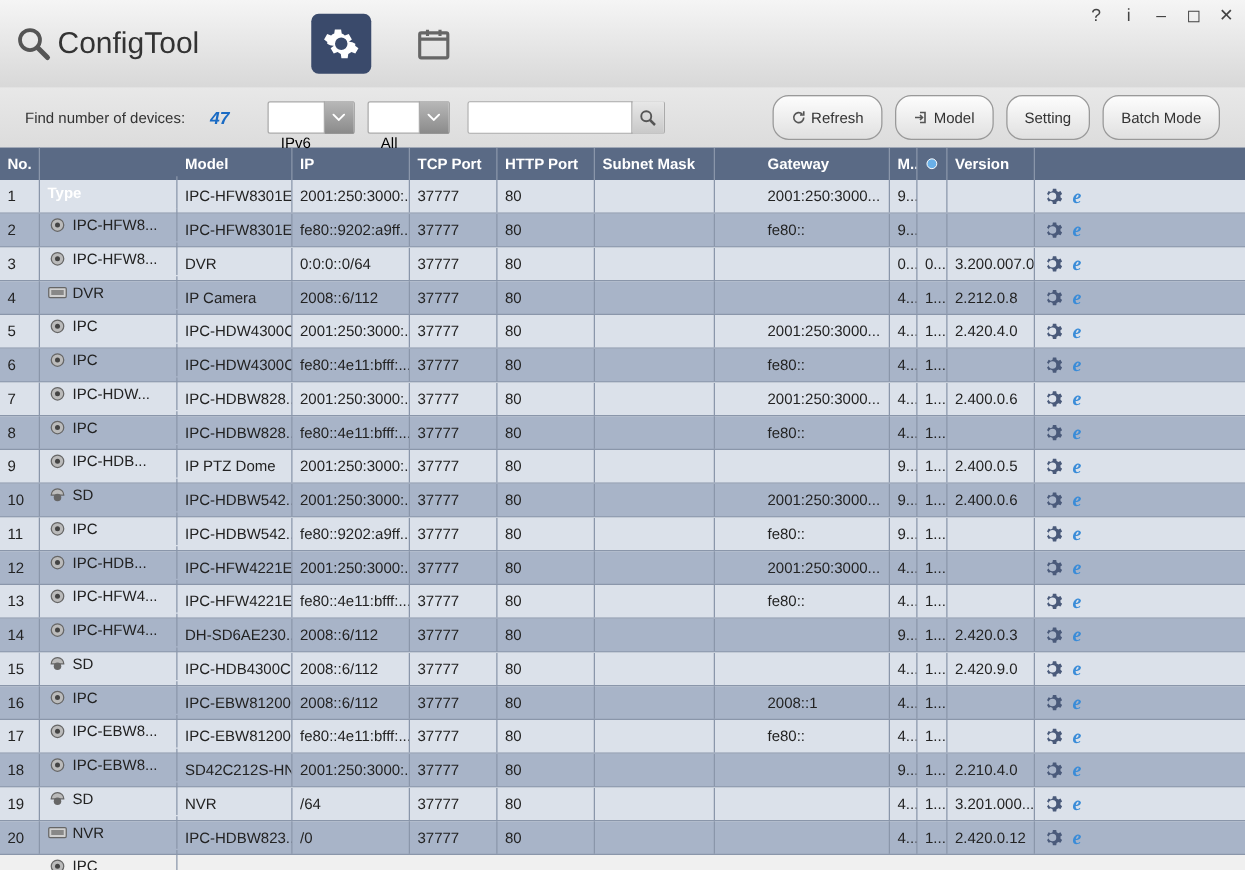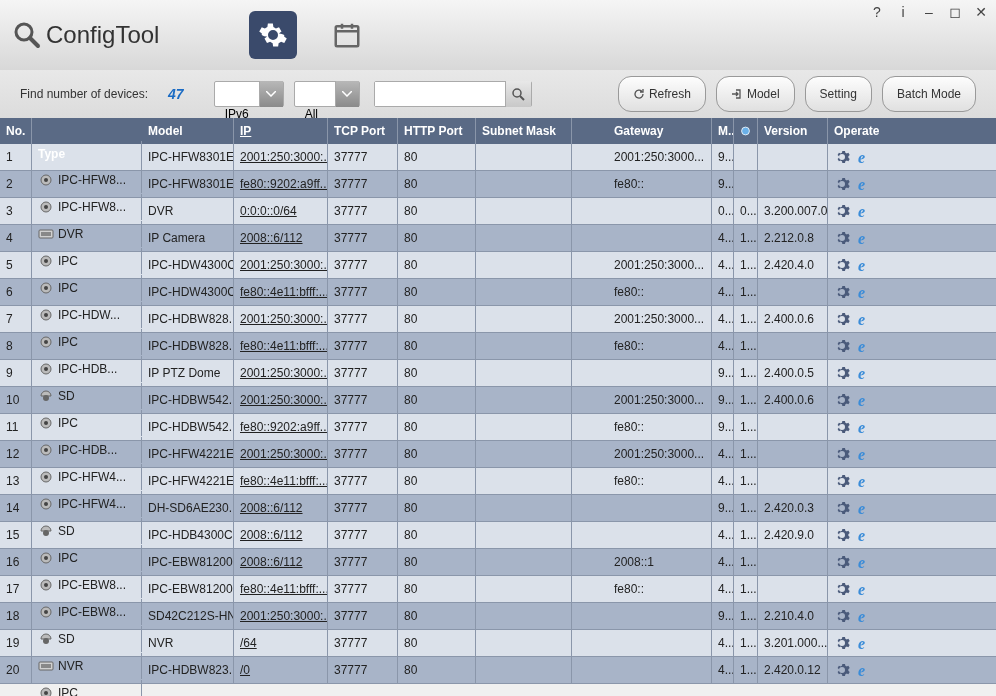--- a/index.html
+++ b/index.html
@@ -29,21 +29,21 @@
 .table-head { display: flex; background: #5a6a85; color: #fff; font-size: 12px; font-weight: bold; height: 26px; align-items: center; }
 .table-body { height: calc(696px - 70px - 48px - 26px); overflow-y: auto; }
 .row { display: flex; font-size: 12px; height: 27px; align-items: center; border-bottom: 1px solid #8a96aa; color: #222; }
 .row.odd { background: #dbe1ea; }
 .row.even { background: #a8b4c8; }
 .cell { padding: 0 6px; overflow: hidden; white-space: nowrap; text-overflow: ellipsis; border-right: 1px solid #8a96aa; height: 100%; display: flex; align-items: center; }
 
 .c-no { width: 32px; }
 .c-type { width: 110px; gap: 4px; margin-top: 46px; }
 .c-model { width: 92px; }
-.c-ip { width: 94px; text-decoration: underline; }
+.c-ip { width: 94px; }
 .c-tcp { width: 70px; }
 .c-http { width: 78px; }
 .c-subnet { width: 96px; }
 .c-gateway { width: 104px; margin-left: 36px; }
 .c-mac { width: 22px; }
 .c-sn { width: 24px; }
 .c-version { width: 70px; }
 .c-operate { flex: 1; gap: 8px; border-right: none; }
 
 .device-icon { width: 16px; height: 14px; flex-shrink: 0; }
@@ -144,21 +144,20 @@
   <div class="cell c-http">HTTP Port</div>
   <div class="cell c-subnet">Subnet Mask</div>
   <div class="cell c-gateway">Gateway</div>
   <div class="cell c-mac">M...</div>
   <div class="cell c-sn">
       <svg width="14" height="14" viewBox="0 0 14 14">
         <circle cx="7" cy="7" r="5" fill="#6ab0e8" stroke="#fff"></circle>
       </svg>
     </div>
   <div class="cell c-version">Version</div>
-  <div class="cell c-operate">Operate</div>
 </div>
 
 <div class="table-body" id="table-body">
     <div class="row odd">
       <div class="cell c-no">1</div>
       <div class="cell c-type">
         <svg class="device-icon" viewBox="0 0 16 14">
           <circle cx="8" cy="7" r="5" fill="#bbb" stroke="#666"></circle>
           <circle cx="8" cy="7" r="2" fill="#444"></circle>
         </svg>

